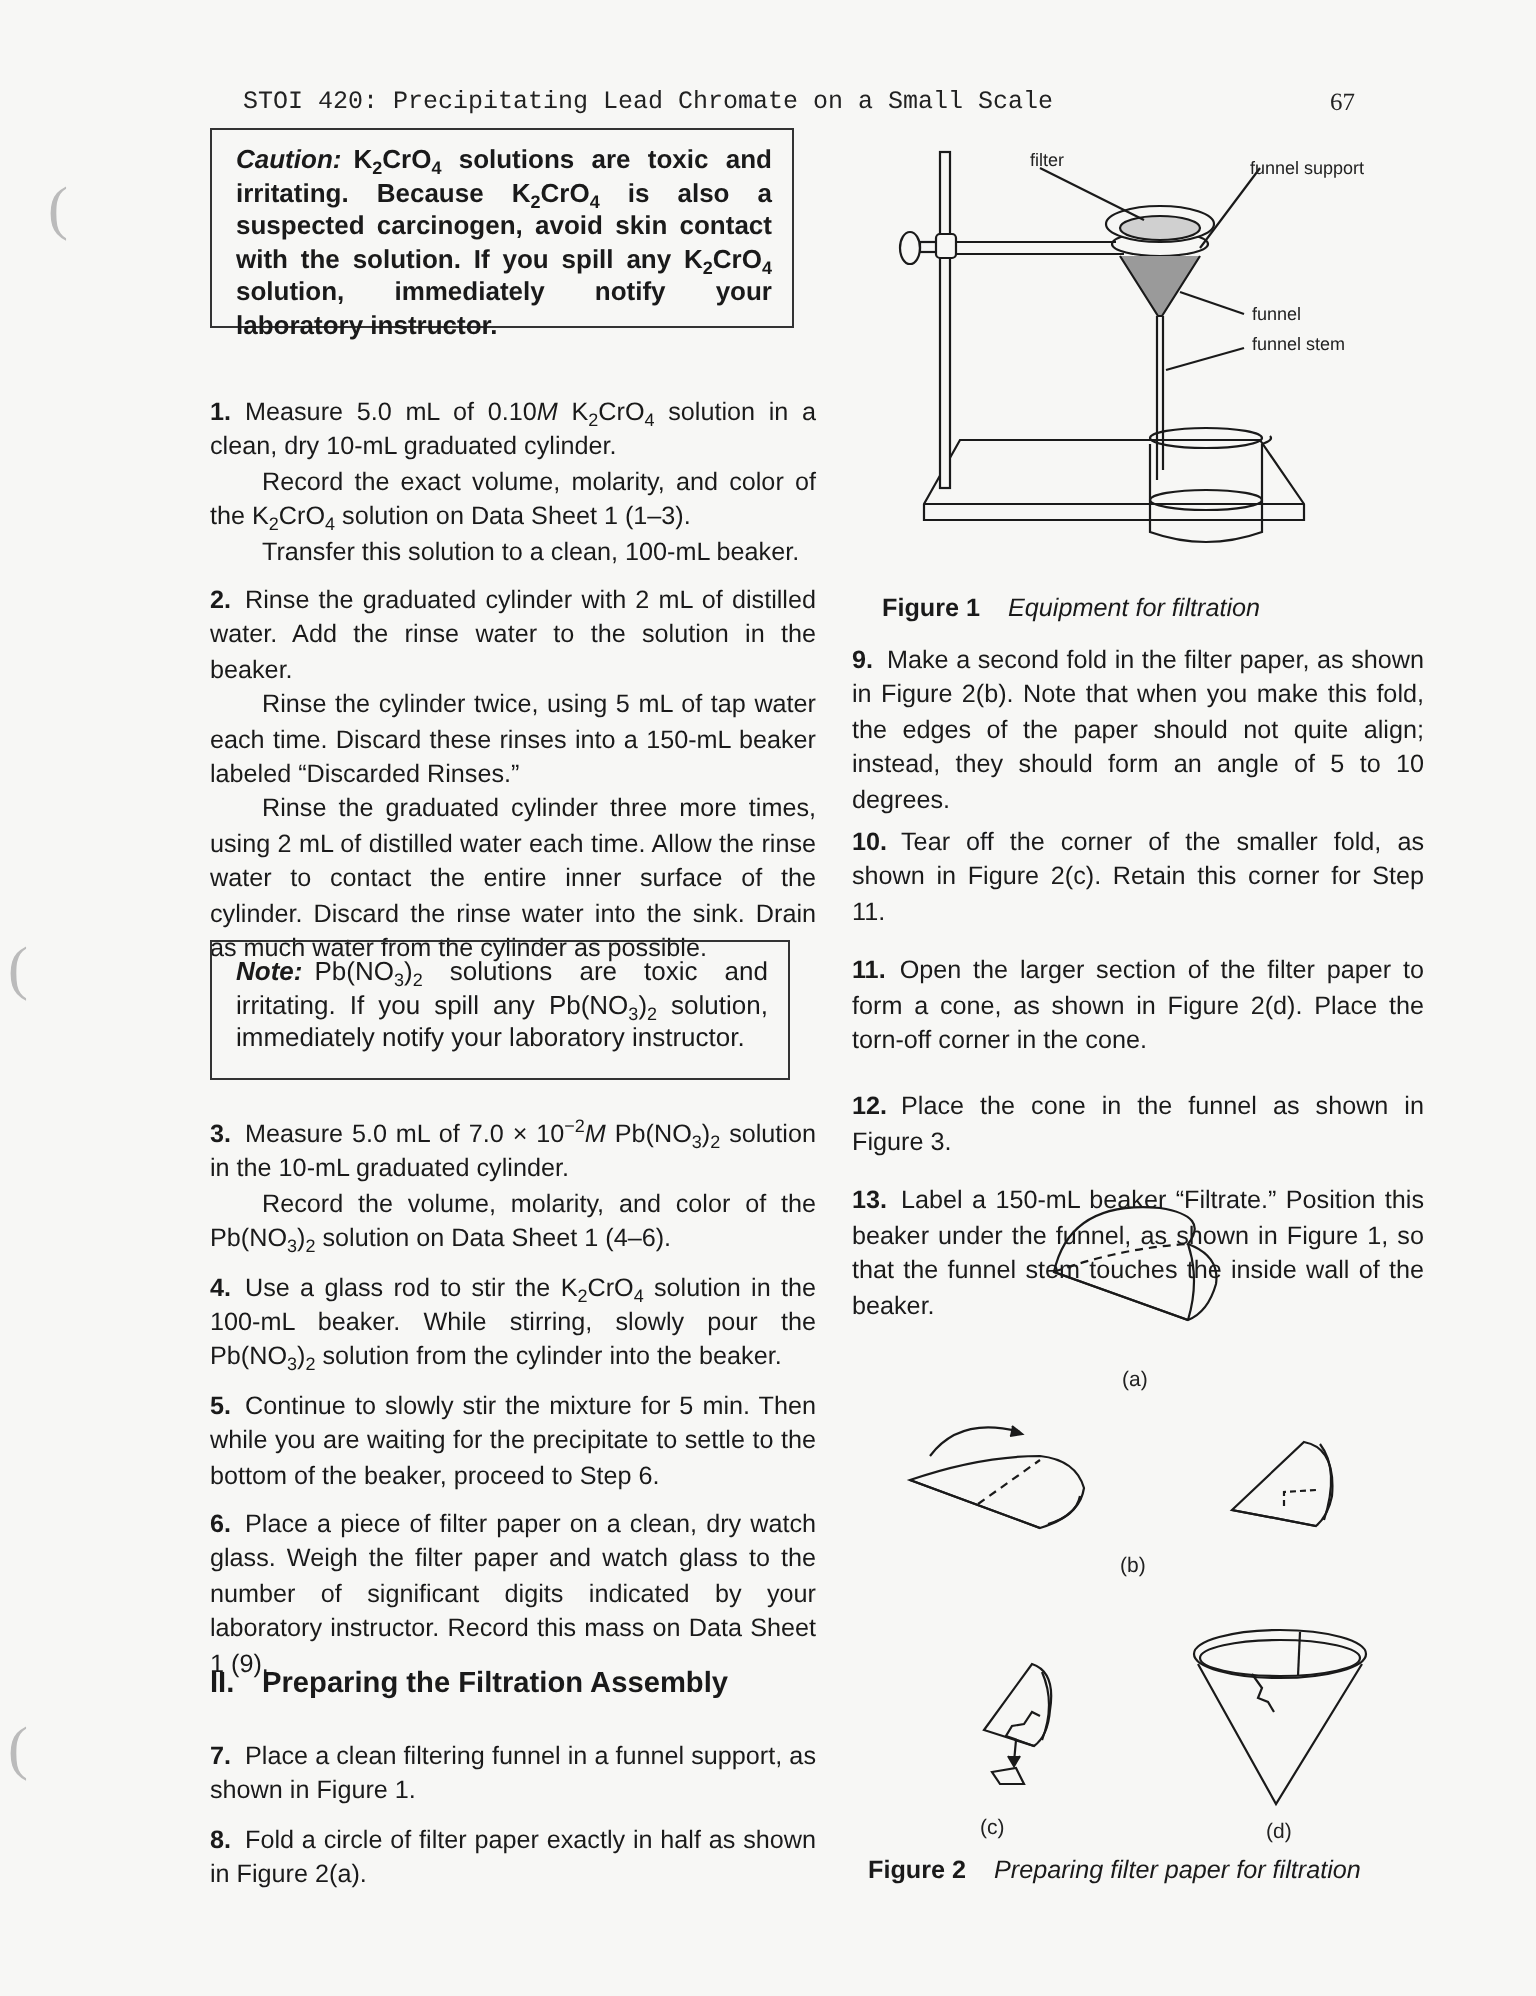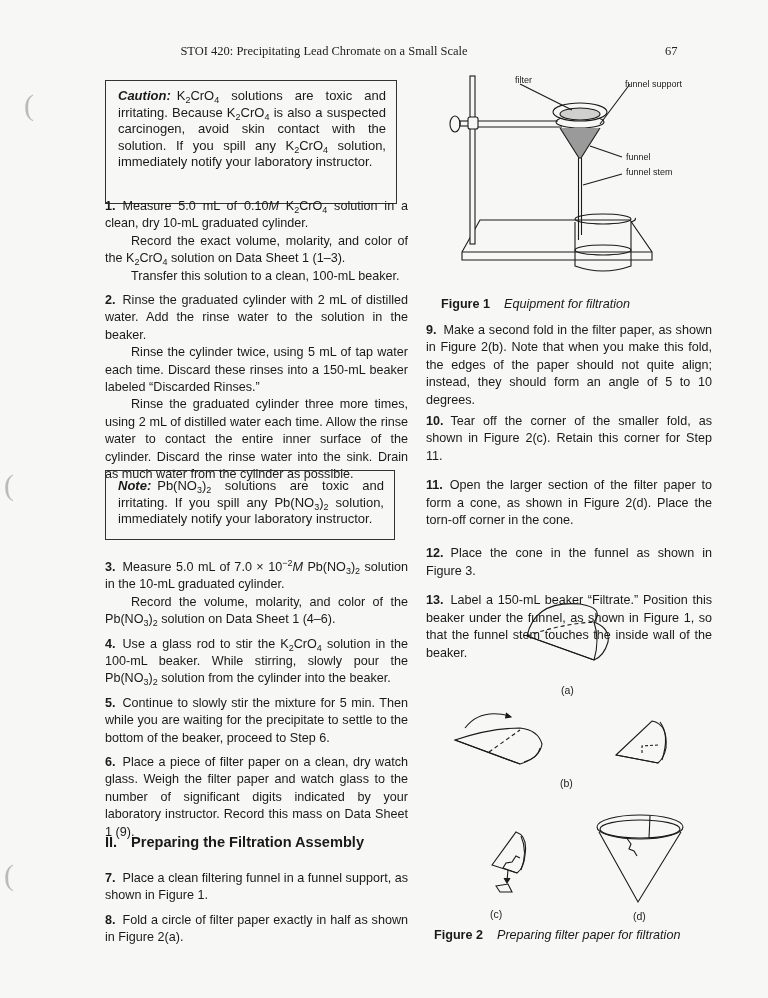--- a/index.html
+++ b/index.html
@@ -3,21 +3,21 @@
   <meta charset="utf-8">
   <style>
     html, body { margin:0; padding:0; }
     body {
       width:768px; height:998px; background:#f7f7f5; position:relative; overflow:hidden;
       font-family:"Liberation Sans", sans-serif; color:#1a1a1a;
     }
     .abs { position:absolute; }
     .header-title {
       left:0; width:668px; top:44px; text-align:center;
-      font-family:Liberation Serif, serif; font-size:12.5px; color:#222;
+      font-family:Liberation Mono, monospace; font-size:12.5px; color:#222;
       padding-right:20px; box-sizing:border-box;
     }
     .page-num { left:665px; top:44px; font-family:"Liberation Serif", serif; font-size:12.5px; color:#222;text-align:center; }
     .col { font-size:12.6px; line-height:17.4px; text-align:justify; }
     .left { left:105px; width:303px; }
     .right { left:426px; width:286px; }
     .box {
       border:1.5px solid #333; box-sizing:border-box; padding:7px 10px 6px 12px;
       font-size:13px; line-height:16.6px; text-align:justify;
     }
@@ -39,21 +39,21 @@
 </head>
 <body>
 
 <div class="abs header-title">STOI 420: Precipitating Lead Chromate on a Small Scale</div>
 <div class="abs page-num">67</div>
 
 <div class="abs margin-mark" style="left:24px;top:88px;">(</div>
 <div class="abs margin-mark" style="left:4px;top:468px;">(</div>
 <div class="abs margin-mark" style="left:4px;top:858px;">(</div>
 
-<div class="abs box" style="left:105px;top:80px;width:292px;height:124px;">
+<div class="abs box" style="left:105px;top:64px;width:292px;height:100px;font-weight:bold;">
   <b>Caution:</b><span>K</span><sub>2</sub><span>CrO</span><sub>4</sub><span> solutions are toxic and irritating. Because K</span><sub>2</sub><span>CrO</span><sub>4</sub><span> is also a suspected carcinogen, avoid skin contact with the solution. If you spill any K</span><sub>2</sub><span>CrO</span><sub>4</sub><span> solution, immediately notify your laboratory instructor.</span>
 </div>
 
 <div class="abs col left" style="top:198px;">
   <p><span class="num">1.</span><span>Measure 5.0 mL of 0.10</span><i>M</i><span> K</span><sub>2</sub><span>CrO</span><sub>4</sub><span> solution in a clean, dry 10-mL graduated cylinder.</span></p>
   <p class="indent"><span>Record the exact volume, molarity, and color of the K</span><sub>2</sub><span>CrO</span><sub>4</sub><span> solution on Data Sheet 1 (1–3).</span></p>
   <p class="indent">Transfer this solution to a clean, 100-mL beaker.</p>
   <p class="step"><span class="num">2.</span><span>Rinse the graduated cylinder with 2 mL of distilled water. Add the rinse water to the solution in the beaker.</span></p>
   <p class="indent">Rinse the cylinder twice, using 5 mL of tap water each time. Discard these rinses into a 150-mL beaker labeled “Discarded Rinses.”</p>
   <p class="indent">Rinse the graduated cylinder three more times, using 2 mL of distilled water each time. Allow the rinse water to contact the entire inner surface of the cylinder. Discard the rinse water into the sink. Drain as much water from the cylinder as possible.</p>

